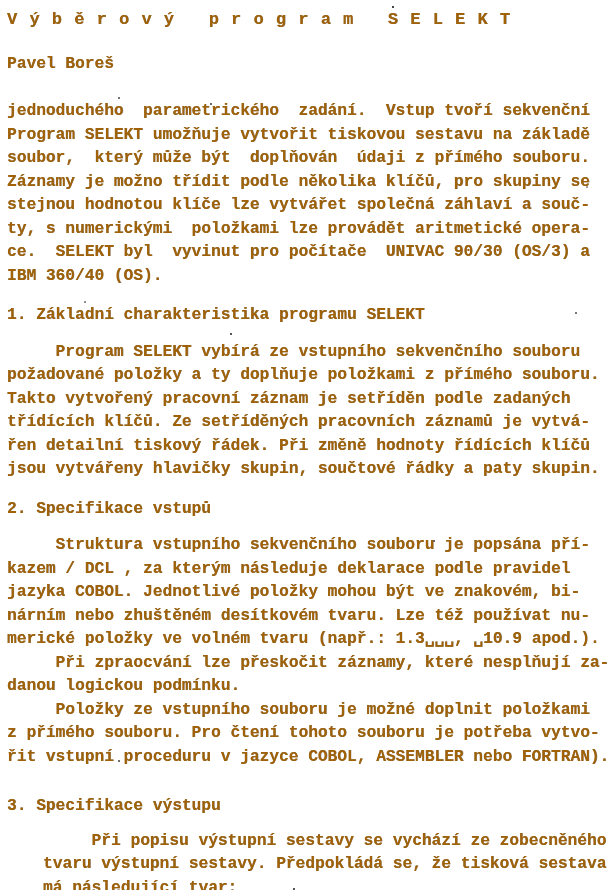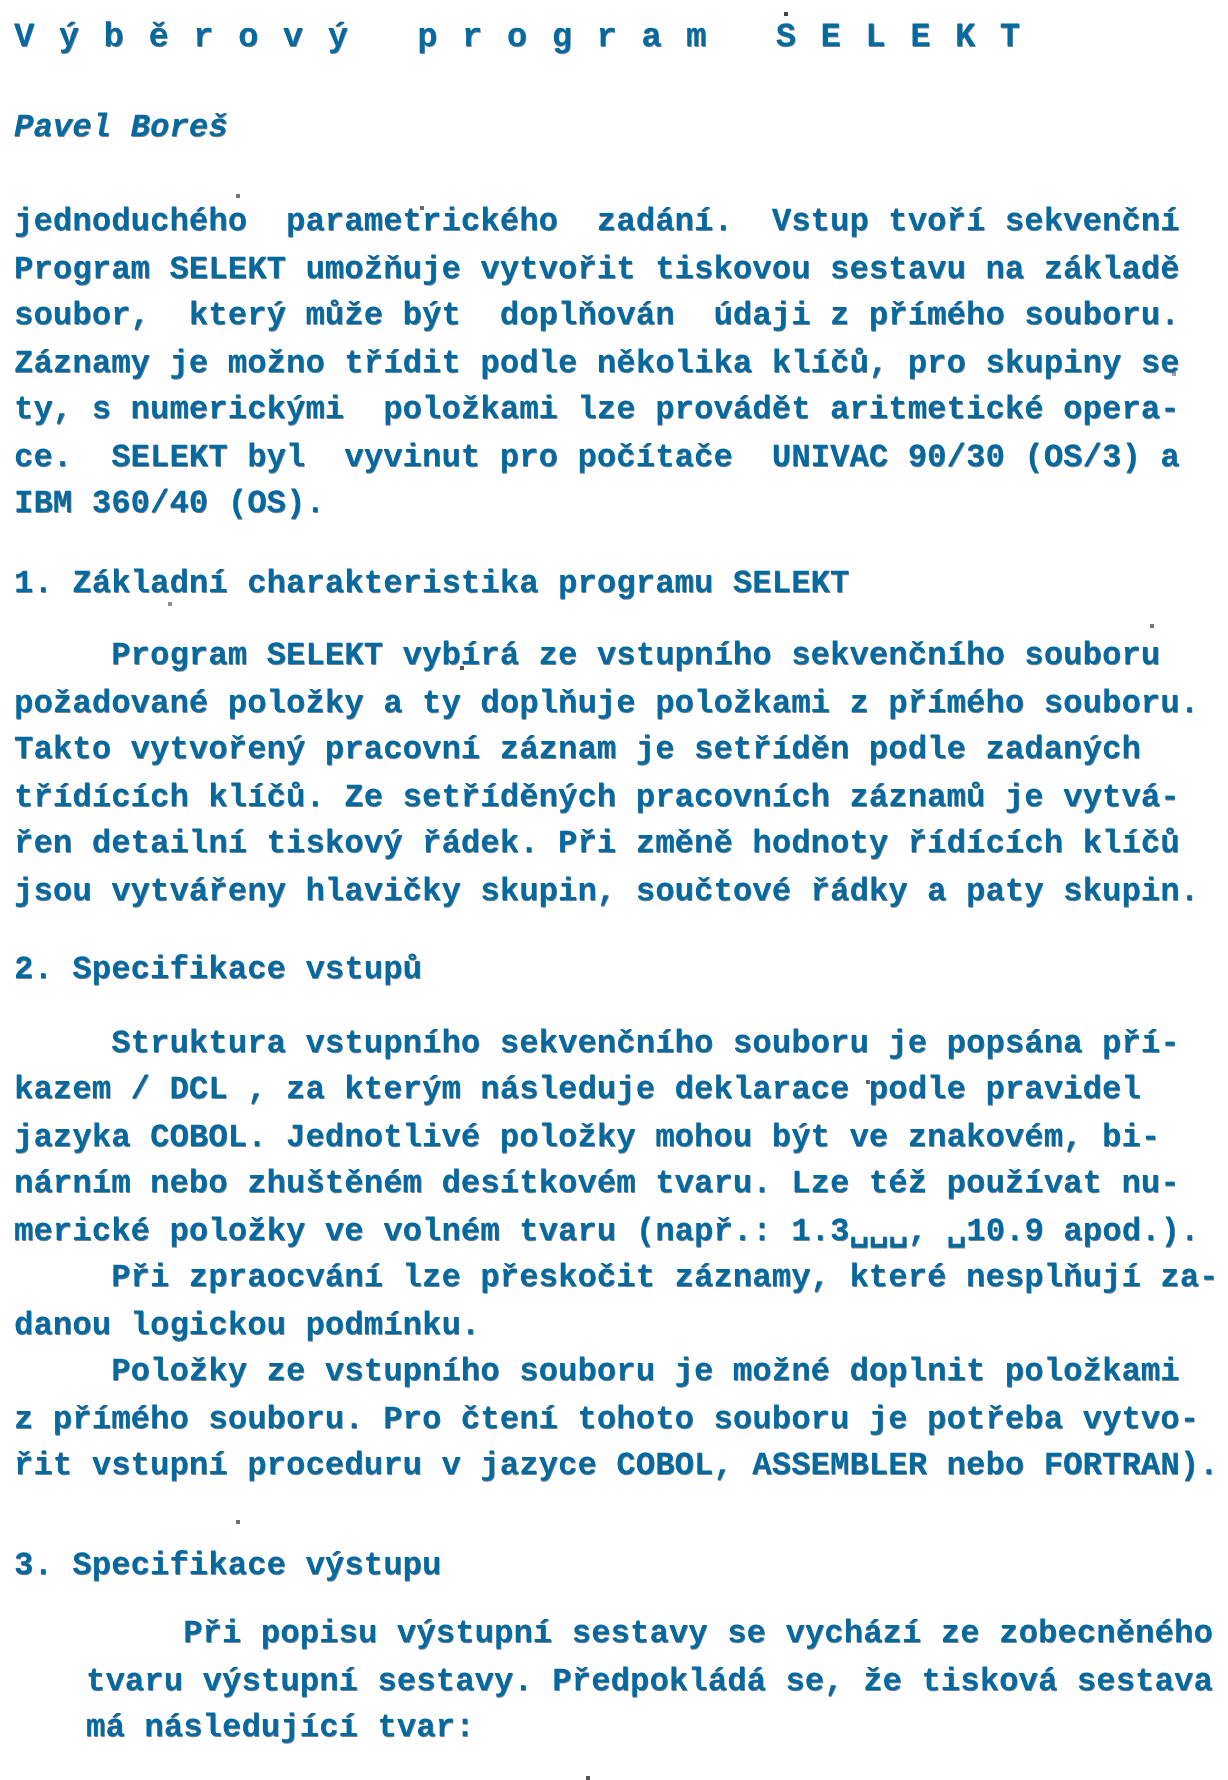--- a/index.html
+++ b/index.html
@@ -11,35 +11,34 @@
     position: relative;
     width: 614px;
     height: 890px;
     box-sizing: border-box;
     padding: 8px 4px 0 7px;
     background: #ffffff;
     overflow: hidden;
     font-family: "Liberation Mono", "DejaVu Sans Mono", monospace;
     font-weight: 700;
     font-size: 16.2px;
-    color: #0369a1;
+    color: #a16207;
     text-shadow: 0.3px 0.3px 0 rgba(25,25,25,0.55);
   }
   .line, .doc-title, .author, .heading {
     white-space: pre;
     line-height: 23.5px;
     margin: 0;
   }
   .doc-title {
     font-size: 17px;
     letter-spacing: 1px;
   }
   .author {
     margin-top: 21px;
-    font-style: italic;
   }
   .intro {
     margin-top: 24px;
   }
   .heading {
     font-size: 16.2px;
     margin-top: 16px;
     text-decoration-thickness: 1.6px;
     text-underline-offset: 4px;
   }
@@ -74,20 +73,21 @@
   <div class="noise"></div>
 
   <h1 class="doc-title">V ý b ě r o v ý   p r o g r a m   S E L E K T</h1>
   <div class="author">Pavel Boreš</div>
 
   <div class="intro">
     <div class="line">jednoduchého  parametrického  zadání.  Vstup tvoří sekvenční</div>
     <div class="line">Program SELEKT umožňuje vytvořit tiskovou sestavu na základě</div>
     <div class="line">soubor,  který může být  doplňován  údaji z přímého souboru.</div>
     <div class="line">Záznamy je možno třídit podle několika klíčů, pro skupiny se</div>
+    <div class="line">stejnou hodnotou klíče lze vytvářet společná záhlaví a souč-</div>
     <div class="line">ty, s numerickými  položkami lze provádět aritmetické opera-</div>
     <div class="line">ce.  SELEKT byl  vyvinut pro počítače  UNIVAC 90/30 (OS/3) a</div>
     <div class="line">IBM 360/40 (OS).</div>
   </div>
 
   <div class="section section-1">
     <h2 class="heading">1. Základní charakteristika programu SELEKT</h2>
     <div class="body-block">
       <div class="line">     Program SELEKT vybírá ze vstupního sekvenčního souboru</div>
       <div class="line">požadované položky a ty doplňuje položkami z přímého souboru.</div>

